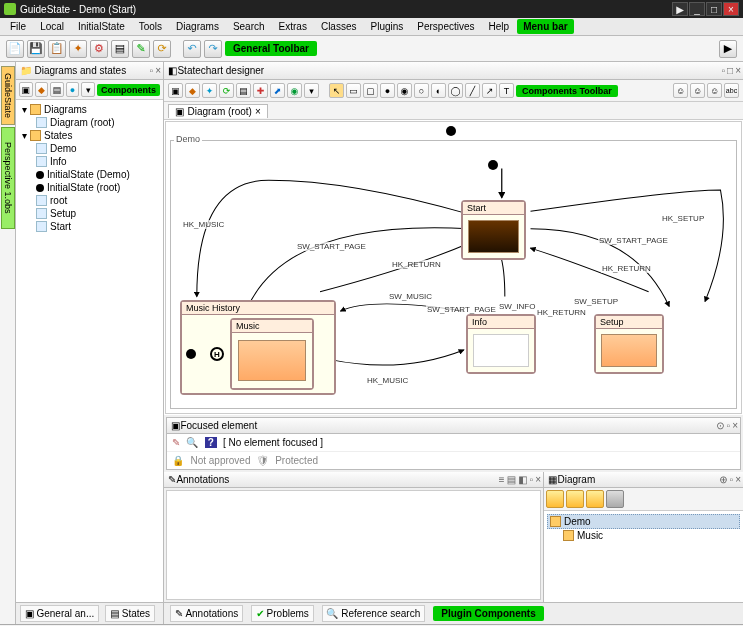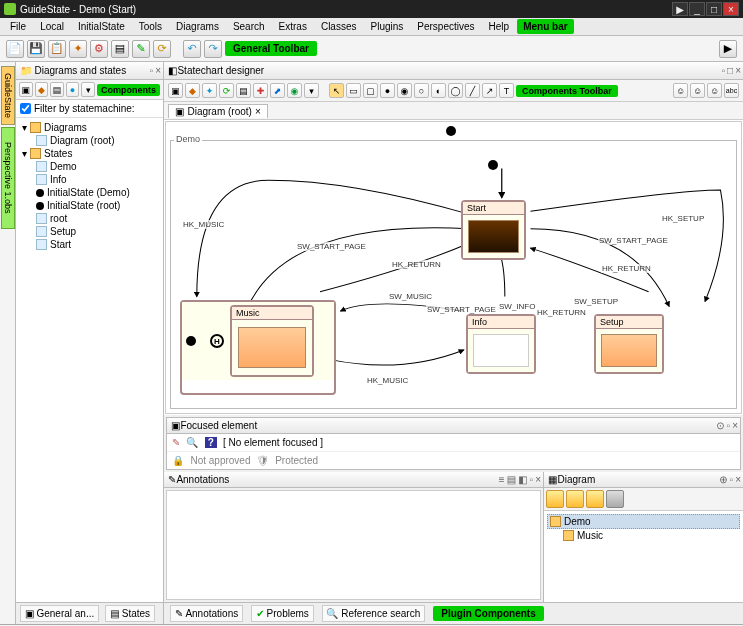--- a/index.html
+++ b/index.html
@@ -132,24 +132,20 @@
         </span>
     </div>
     <div class="mini-toolbar">
       <div class="mini-btn">▣</div>
       <div class="mini-btn" style="color:#c60">◆</div>
       <div class="mini-btn">▤</div>
       <div class="mini-btn" style="color:#09c">●</div>
       <div class="mini-btn">▾</div>
       <span class="green-label" style="font-size:9px;padding:1px 4px">Components</span>
     </div>
-    <div class="filter-row">
-      <input type="checkbox" checked="" style="">
-      <span>Filter by statemachine:</span>
-    </div>
     <div class="tree">
       <div class="tree-item l1">
           <span>▾</span>
           <span class="tree-icon folder"></span>
           <span>Diagrams</span>
         </div>
       <div class="tree-item l2">
           <span class="tree-icon doc"></span>
           <span>Diagram (root)</span>
         </div>
@@ -286,20 +282,21 @@
         <div class="edge-label" style="left:432px;top:114px">SW_START_PAGE</div>
         <div class="edge-label" style="left:200px;top:254px">HK_MUSIC</div>
 
         <div class="state-box" style="left:295px;top:78px;width:65px;height:60px">
           <div class="state-title">Start</div>
           <div class="state-body">
               <div class="thumb" style="background:linear-gradient(#630,#210)"></div>
             </div>
         </div>
         <div class="state-box" style="left:14px;top:178px;width:156px;height:95px">
+          <div class="state-title">Music History</div>
           <div class="state-body" style="position:relative;justify-content:flex-start;padding-left:4px">
             <div class="initial-dot" style="position:static;margin-right:14px"></div>
             <div class="history-ring" style="position:static">H</div>
             <div class="state-box" style="position:relative;left:6px;top:0;width:84px;height:72px">
               <div class="state-title">Music</div>
               <div class="state-body">
                   <div class="thumb"></div>
                 </div>
             </div>
           </div>

